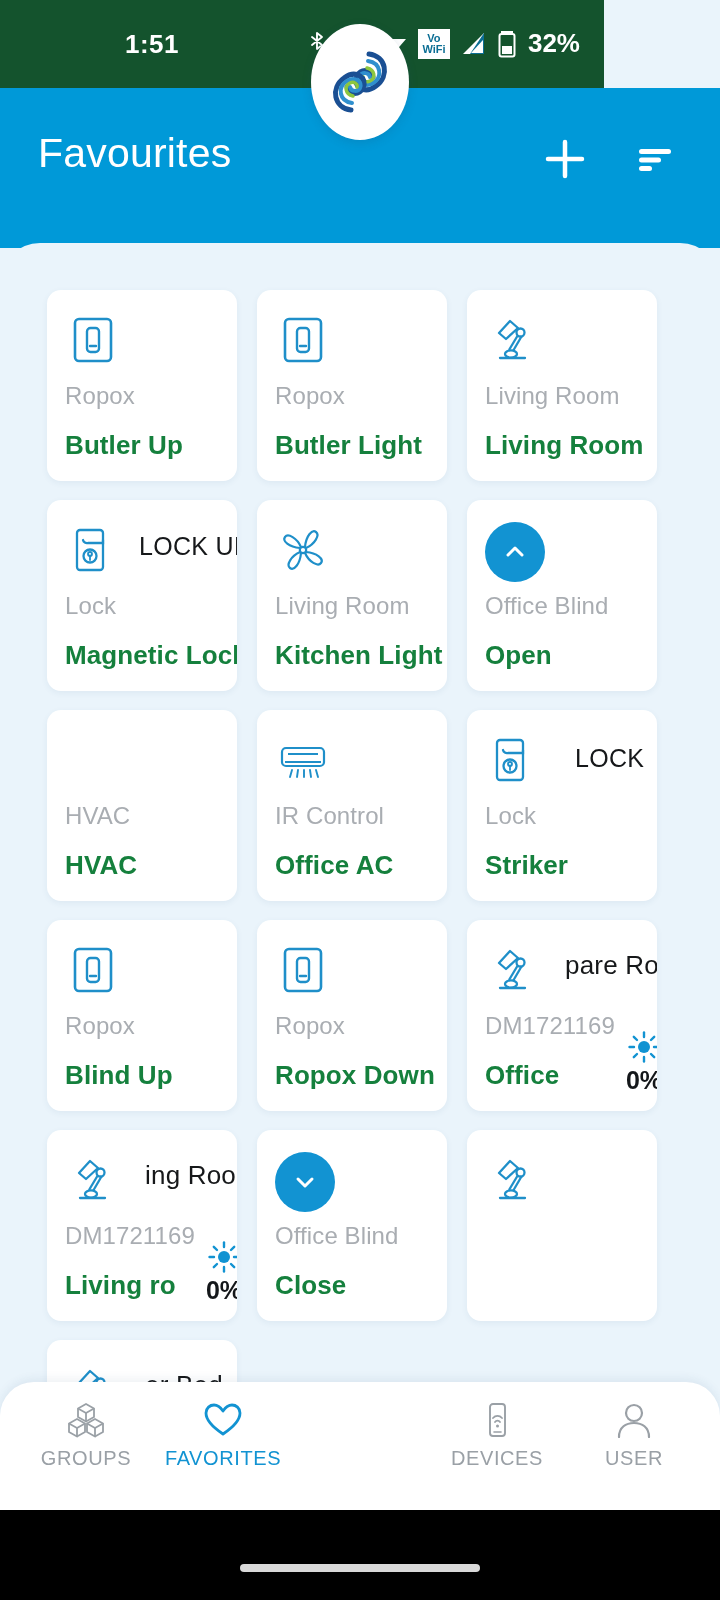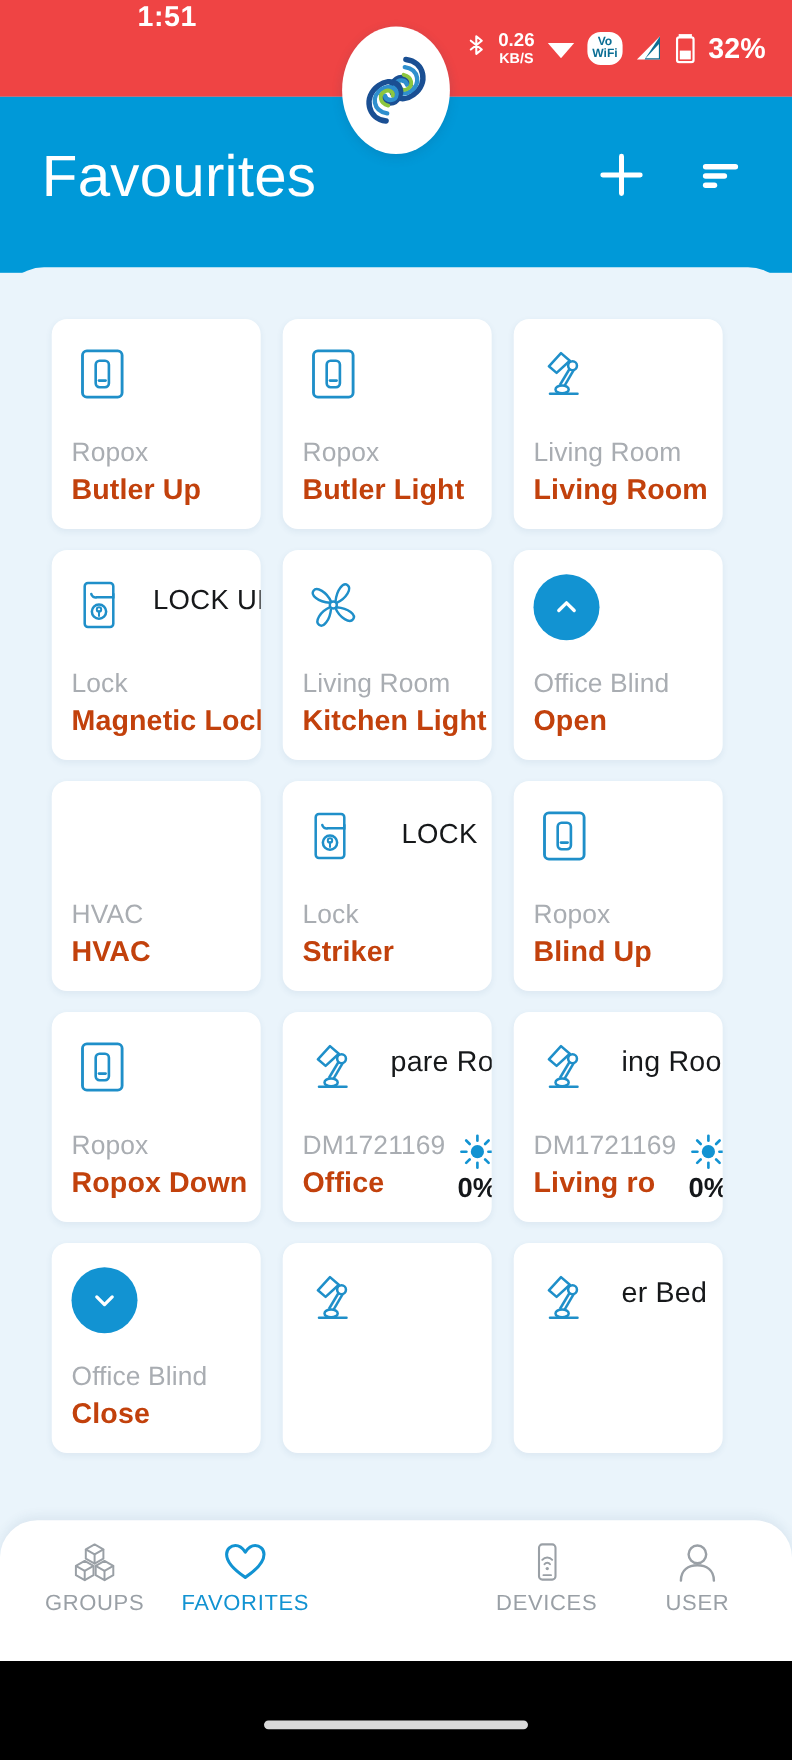--- a/index.html
+++ b/index.html
@@ -6,49 +6,49 @@
   html,body { width:720px; height:1600px; overflow:hidden; }
   body {
     font-family:"Liberation Sans", sans-serif;
     background:#eaf4fb;
     -webkit-font-smoothing:antialiased;
   }
   .phone { position:relative; width:720px; height:1600px; overflow:hidden; background:#eaf4fb; }
 
   
   .statusbar {
-    position:absolute; top:0; left:0; width:720px; height:88px;
-    background:#ef4444; color:#ffffff;
-    display:flex; 
+    position:absolute; top:0; left:0; width:604px; height:88px;
+    background:#14532d; color:#ffffff;
+    display:flex; align-items:center;
   }
   .sb-time { font-size:26px; font-weight:600; margin-left:125px; letter-spacing:.5px; }
   .sb-right { margin-left:auto; margin-right:24px; display:flex; align-items:center; gap:10px; }
   .sb-bt { width:20px; height:26px; display:block; }
   .sb-rate { text-align:center; line-height:1.05; }
   .sb-rate .r1 { font-size:17px; font-weight:600; display:block; }
   .sb-rate .r2 { font-size:13px; font-weight:600; display:block; }
   .sb-wifi { width:28px; height:26px; display:block; }
   .sb-vowifi {
-    background:#ffffff; color:#0b6e94; border-radius:12px;
+    background:#ffffff; color:#0b6e94; border-radius:0;
     width:32px; height:30px; display:flex; flex-direction:column;
     align-items:center; justify-content:center; line-height:1;
   }
   .sb-vowifi i { font-style:normal; font-size:11px; font-weight:700; display:block; }
   .sb-sig { width:28px; height:26px; display:block; }
   .sb-bat { width:18px; height:28px; display:block; }
   .sb-pct { font-size:26px; font-weight:700; margin-left:2px; }
 
   
   .appbar {
     position:absolute; top:88px; left:0; width:720px; height:160px;
     background:#0099d8;
   }
   .appbar-title {
     position:absolute; left:38px; top:42px;
-    font-size:53px; color:#ffffff; font-weight:400; letter-spacing:.2px;
+    font-size:41px; color:#ffffff; font-weight:400; letter-spacing:.2px;
   }
   .appbar-actions {
     position:absolute; right:42px; top:48px; display:flex; align-items:center; gap:44px;
   }
   .ic-plus { width:46px; height:46px; display:block; }
   .ic-sort { width:46px; height:46px; display:block; }
 
   
   .sheet {
     position:absolute; top:243px; left:0; width:720px; height:1185px;
@@ -82,22 +82,22 @@
   .card-overflow-title {
     position:absolute; left:80px; top:8px;
     white-space:nowrap; font-size:26px; color:#16181a; letter-spacing:.2px;
   }
   .card-text { position:absolute; left:18px; bottom:18px; width:250px; }
   .card-sub {
     font-size:24px; color:#a9adb2; white-space:nowrap; letter-spacing:.1px;
     line-height:1.3;
   }
   .card-title {
-    font-size:26px; color:#c2410c; font-weight:700; white-space:nowrap;
-    letter-spacing:.1px; line-height:1.35; margin-top:1px;
+    font-size:26px; color:#15803d; font-weight:700; white-space:nowrap;
+    letter-spacing:.1px; line-height:1.35; margin-top:17px;
   }
   .dim-left { width:118px; overflow:visible; white-space:nowrap; }
   .dim-right { position:absolute; left:140px; bottom:16px; text-align:center; width:74px; }
   .dim-right svg { display:block; margin:0 auto 2px auto; }
   .dim-pct { font-size:25px; font-weight:700; color:#14171a; }
 
   .circle-btn {
     width:60px; height:60px; border-radius:50%;
     background:#1293d2; display:flex; align-items:center; justify-content:center;
   }
@@ -307,20 +307,36 @@
 
 
       <div class="card">
         <div class="card-top"></div>
         <div class="card-text">
           <div class="card-sub">HVAC</div>
           <div class="card-title">HVAC</div>
         </div>
       </div>
 
+      <div class="card">
+        <div class="card-top">
+          <span class="card-icon">
+            <svg viewBox="0 0 56 56">
+              <rect x="7" y="16" width="42" height="18" rx="4" fill="none" stroke="#1f8fc9" stroke-width="2.2"></rect>
+              <path d="M13 22 H43" stroke="#1f8fc9" stroke-width="2"></path>
+              <path d="M10 30 H46" stroke="#1f8fc9" stroke-width="2"></path>
+              <path d="M17 38 L15 45 M23 38 L22 45 M29 38 L29 45 M35 38 L36 45 M41 38 L43 45" stroke="#1f8fc9" stroke-width="1.9" stroke-linecap="round"></path>
+            </svg>
+          </span>
+        </div>
+        <div class="card-text">
+          <div class="card-sub">IR Control</div>
+          <div class="card-title">Office AC</div>
+        </div>
+      </div>
 
       <div class="card">
         <div class="card-top">
           <span class="card-icon">
             <svg viewBox="0 0 56 56">
               <rect x="12" y="8" width="26" height="40" rx="3" fill="none" stroke="#1f8fc9" stroke-width="2.3"></rect>
               <path d="M18 18 a4 4 0 0 0 5 3 H38 v-3" fill="none" stroke="#1f8fc9" stroke-width="2.3" stroke-linecap="round"></path>
               <circle cx="25" cy="34" r="6.5" fill="none" stroke="#1f8fc9" stroke-width="2.3"></circle>
               <circle cx="25" cy="32" r="2" fill="none" stroke="#1f8fc9" stroke-width="1.8"></circle>
               <path d="M25 33.5 V38" stroke="#1f8fc9" stroke-width="1.8" stroke-linecap="round"></path>

